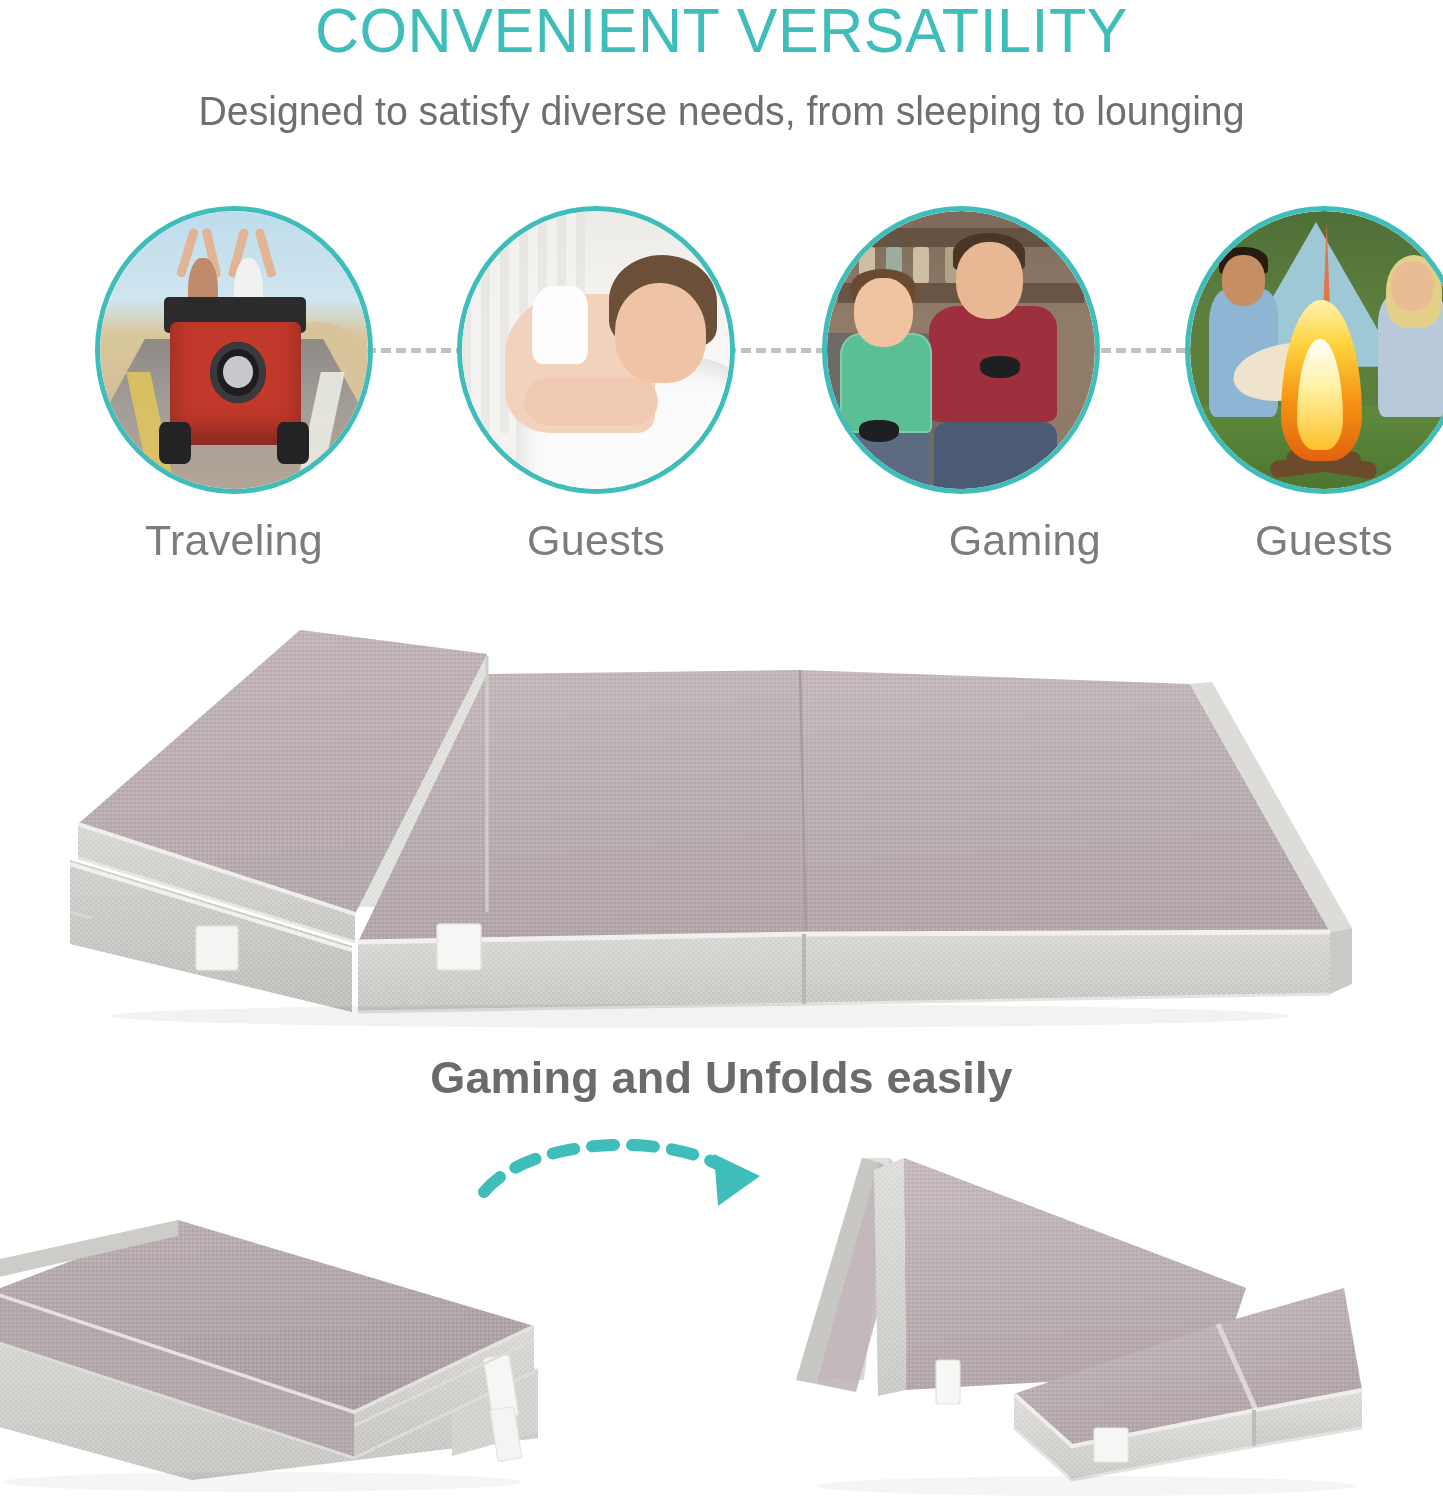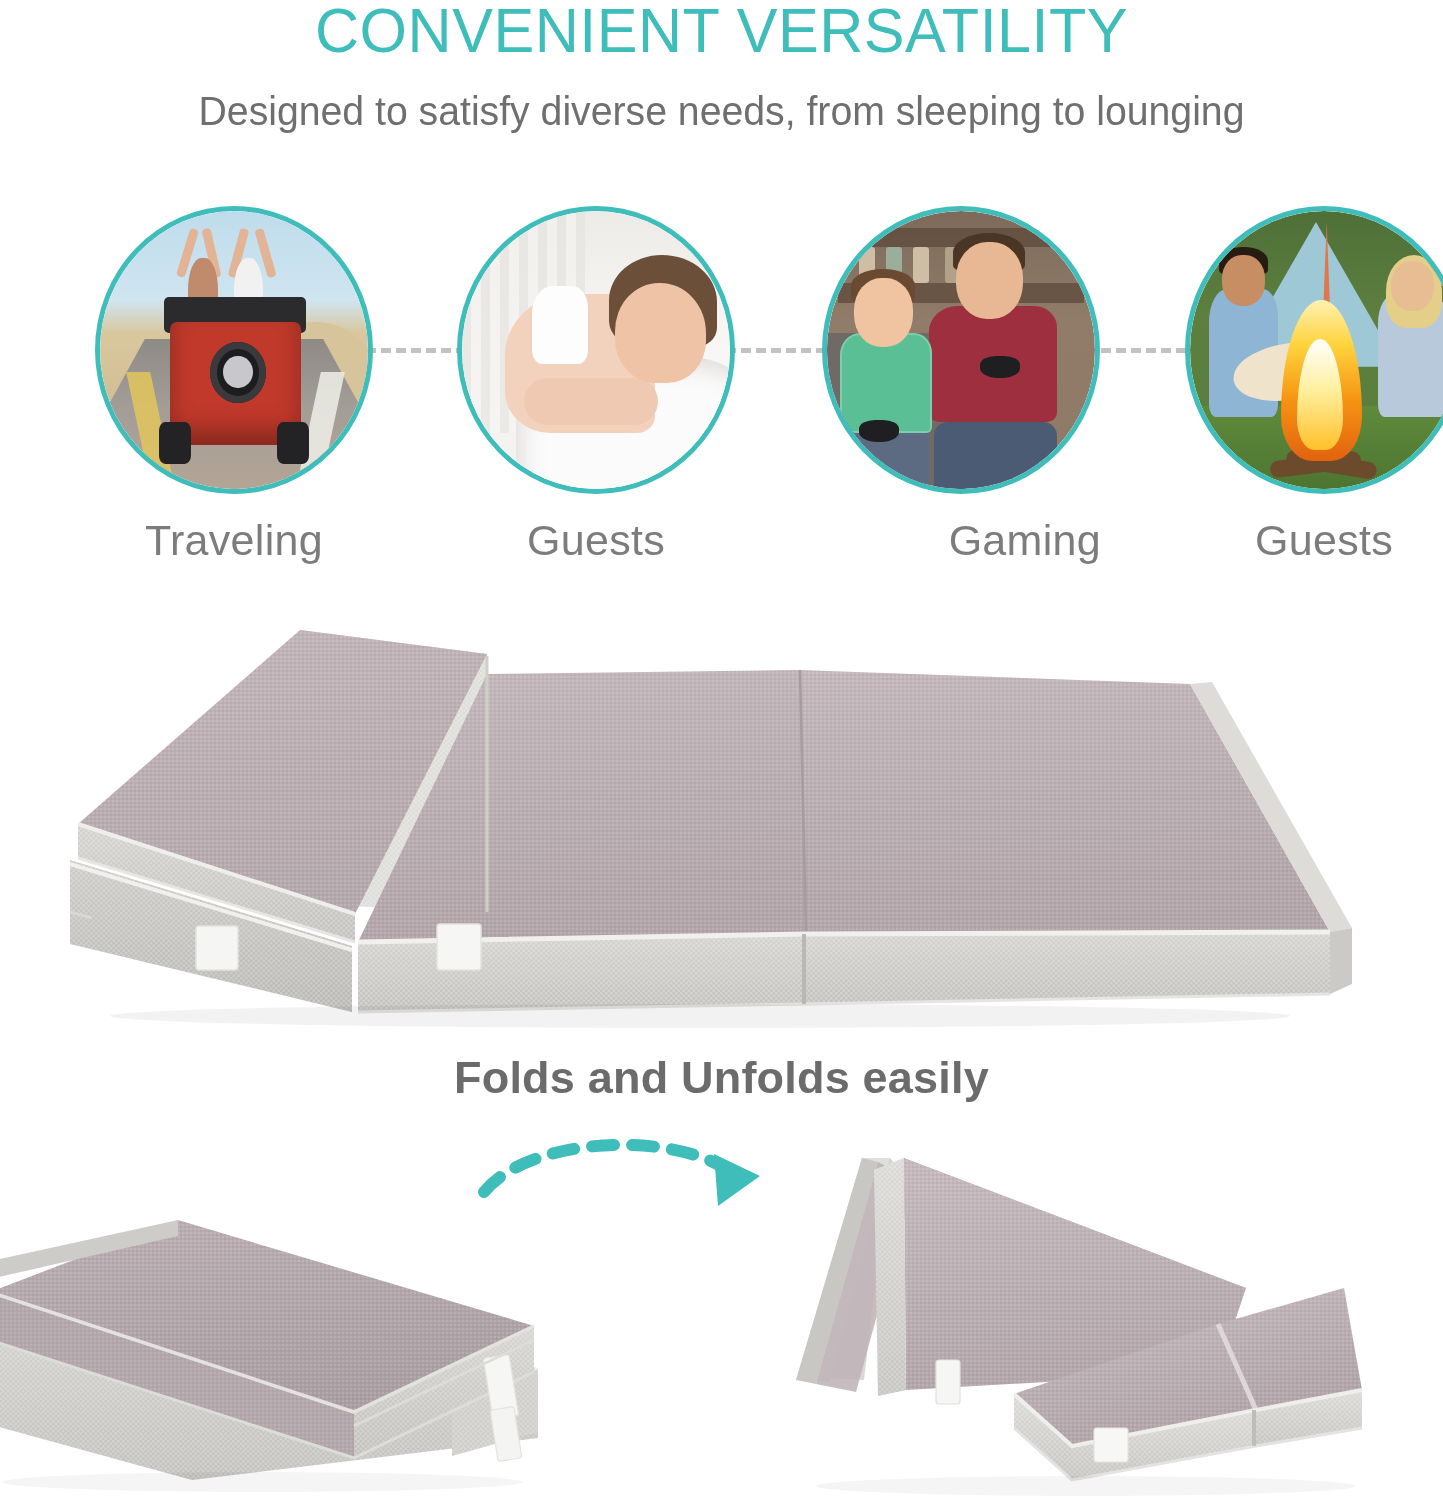--- a/index.html
+++ b/index.html
@@ -519,21 +519,21 @@
 
       <rect x="437" y="312" width="44" height="46" rx="3" fill="#f6f6f4" stroke="#e4e3df" stroke-width="1.5"></rect>
 
       <path d="M487,44 L487,300" stroke="#cfcec9" stroke-width="3" fill="none"></path>
       <path d="M70,300 L92,306" stroke="#d8d7d3" stroke-width="3" fill="none"></path>
 
       <ellipse cx="700" cy="404" rx="590" ry="12" fill="#000" opacity=".05"></ellipse>
     </svg>
   </div>
 
-  <div class="fold-caption">Folds and Unfolds easily</div>
+  <div class="fold-caption">Gaming and Unfolds easily</div>
 
   <div class="fold-arrow">
     <svg width="330" height="120" viewBox="0 0 330 120">
       <path d="M18,60 C62,6 200,-2 262,38" fill="none" stroke="#3fbdba" stroke-width="12" stroke-linecap="round" stroke-dasharray="22 18"></path>
       <path d="M248,22 L294,44 L252,74 Z" fill="#3fbdba"></path>
     </svg>
   </div>
 
   <div class="stack-product">
     <svg width="580" height="320" viewBox="0 0 580 320">

